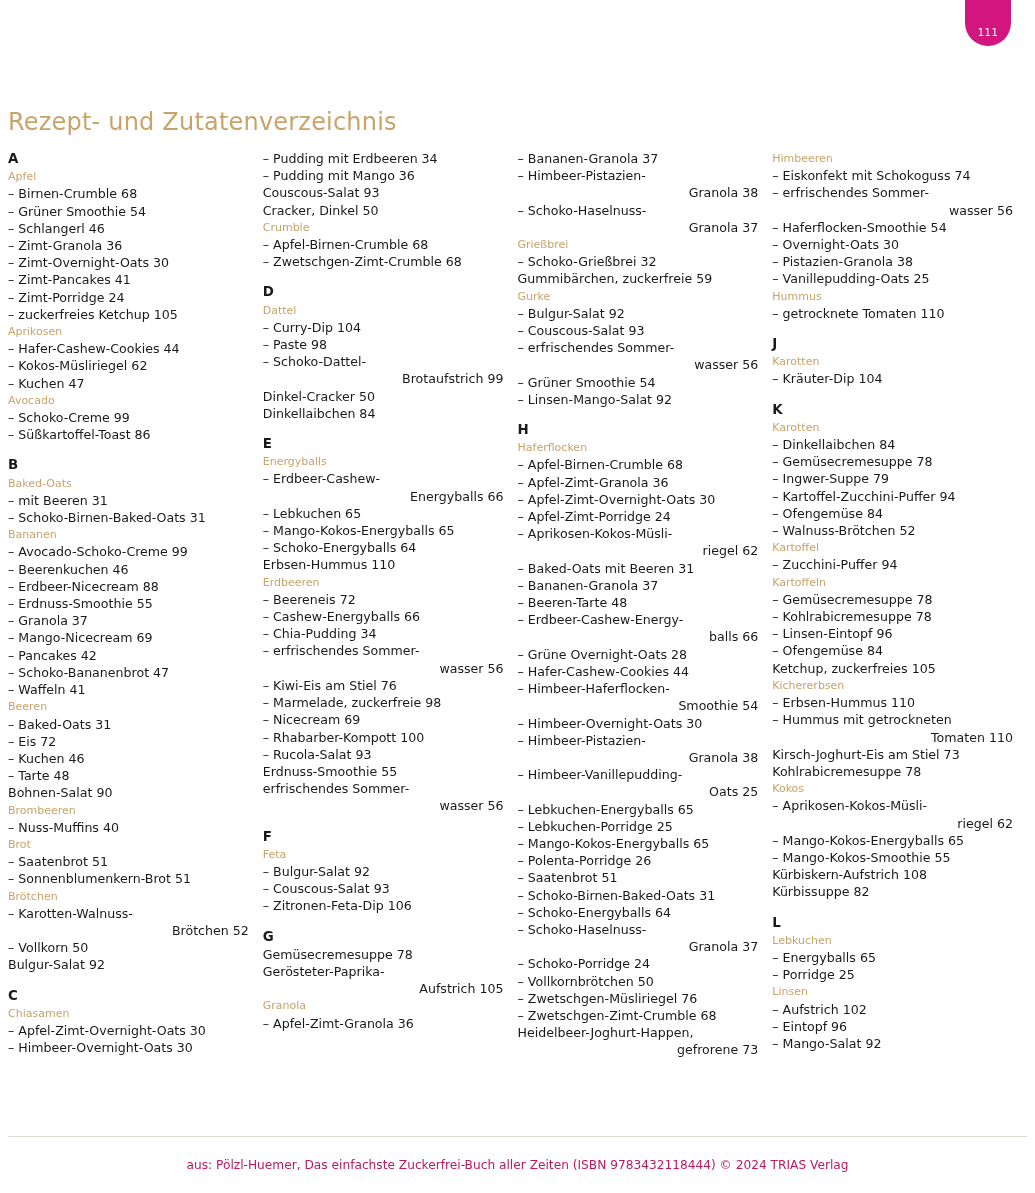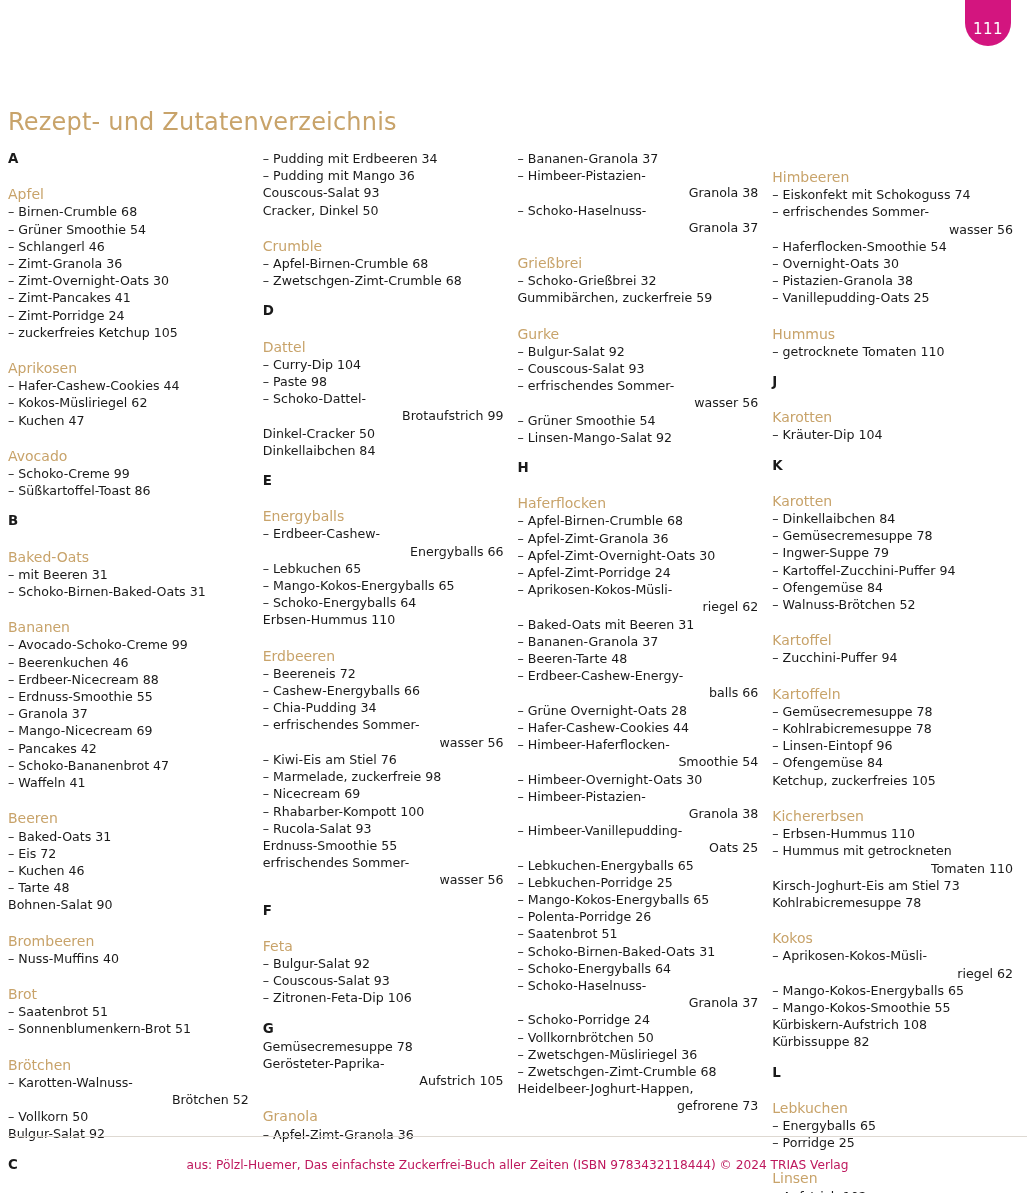--- a/index.html
+++ b/index.html
@@ -13,21 +13,21 @@
     position: relative;
     overflow: hidden;
   }
   .page-badge {
     position: absolute;
     top: 0; right: 24px;
     width: 46px; height: 46px;
     border-radius: 0 0 23px 23px;
     background: #d3157f;
     color: #ffffff;
-    font-size: 15px;
+    font-size: 10px;
     display: flex;
     align-items: flex-end;
     justify-content: center;
     padding-bottom: 8px;
     letter-spacing: .5px;
   }
   .title {
     position: absolute;
     top: 108px; left: 8px;
     font-size: 24px;
@@ -47,23 +47,22 @@
   .letter {
     color: #1a1a1a;
     font-size: 13.4px;
     font-weight: bold;
     margin-top: 13px;
     margin-bottom: 1px;
   }
   .letter.first { margin-top: 0; }
   .headword {
     color: #c8a36a;
-    font-size: 14px;
+    font-size: 11px;
     line-height: 17.2px;
-    margin-top: 19px;
   }
   .sub {
     font-size: 12.6px;
     line-height: 17.2px;
     padding-left: 11px;
     text-indent: -11px;
     color: #1a1a1a;
   }
   .plain {
     font-size: 12.6px;
@@ -245,21 +244,21 @@
       <div class="entry sub">– Lebkuchen-Porridge  25</div>
       <div class="entry sub">– Mango-Kokos-Energyballs  65</div>
       <div class="entry sub">– Polenta-Porridge  26</div>
       <div class="entry sub">– Saatenbrot  51</div>
       <div class="entry sub">– Schoko-Birnen-Baked-Oats  31</div>
       <div class="entry sub">– Schoko-Energyballs  64</div>
       <div class="entry sub">– Schoko-Haselnuss-</div>
       <div class="entry cont">Granola  37</div>
       <div class="entry sub">– Schoko-Porridge  24</div>
       <div class="entry sub">– Vollkornbrötchen  50</div>
-      <div class="entry sub">– Zwetschgen-Müsliriegel  36</div>
+      <div class="entry sub">– Zwetschgen-Müsliriegel  76</div>
       <div class="entry sub">– Zwetschgen-Zimt-Crumble  68</div>
       <div class="entry plain">Heidelbeer-Joghurt-Happen,</div>
       <div class="entry cont">gefrorene  73</div>
     </div>
   <div class="col">
       <div class="entry headword">Himbeeren</div>
       <div class="entry sub">– Eiskonfekt mit Schokoguss  74</div>
       <div class="entry sub">– erfrischendes Sommer-</div>
       <div class="entry cont">wasser  56</div>
       <div class="entry sub">– Haferflocken-Smoothie  54</div>

